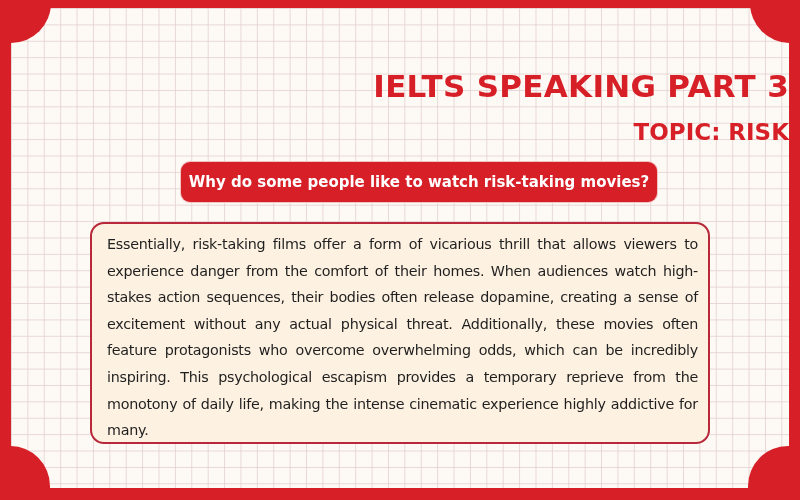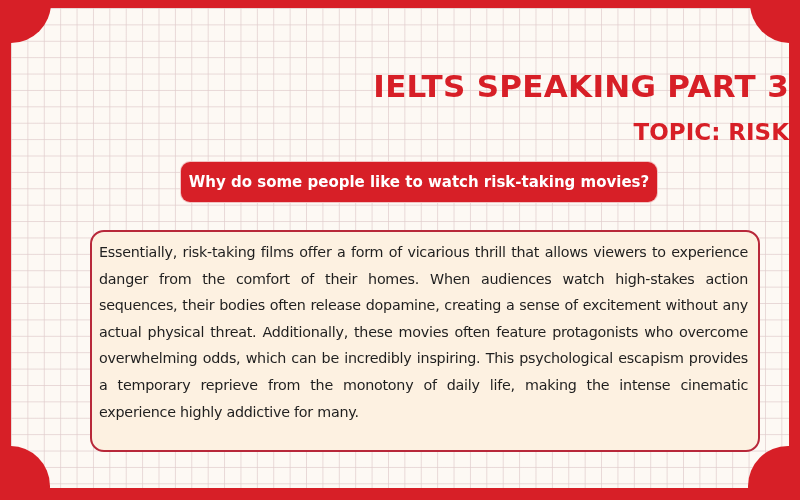--- a/index.html
+++ b/index.html
@@ -12,21 +12,21 @@
     .corner { position: absolute; width: 80px; height: 80px; border-radius: 50%; background: #d71f27; }
     .corner.tl { left: -40px; top: -45px; }
     .corner.tr { right: -41px; top: -45px; }
     .corner.bl { left: -41px; bottom: -38px; }
     .corner.br { right: -39px; bottom: -38px; }
     .brand { position: absolute; left: 0; width: 778px; top: 20px; text-align: center; color: #d71f27; font-weight: bold; font-size: 17px; letter-spacing: 0.5px; font-family: "DejaVu Sans", sans-serif; transform: scaleY(0.95); }
     .title { position: absolute; left: 0; width: 778px; top: 60px; text-align: right; color: #d71f27; font-weight: bold; font-size: 31px; letter-spacing: 0.3px; font-family: "DejaVu Sans", sans-serif; }
     .topic { position: absolute; left: 0; width: 778px; top: 111px; text-align: right; color: #d71f27; font-weight: bold; font-size: 23px; font-family: "DejaVu Sans", sans-serif; }
     .question { position: absolute; left: 122px; top: 154px; width: 476px; height: 40px; background: #d71f27; border-radius: 9px; box-shadow: 0 0 0 1px #f2c3c3; color: #ffffff; font-weight: bold; font-size: 15px; line-height: 40px; text-align: center; font-family: "DejaVu Sans", sans-serif; margin-left: 48px; }
     .question span { display: inline-block; padding-left: 0; }
-    .answer { position: absolute; left: 79px; top: 214px; width: 670px; height: 222px; box-sizing: border-box; background: #fdf1e1; border: 2px solid #b8283a; border-radius: 14px; padding: 7px 10px 0 7px; margin-top: 8px; }
+    .answer { position: absolute; left: 79px; top: 214px; width: 620px; height: 222px; box-sizing: border-box; background: #fdf1e1; border: 2px solid #b8283a; border-radius: 14px; padding: 7px 10px 0 15px; }
     .answer p { margin: 0; color: #1f1f1f; font-size: 14.3px; line-height: 26.6px; text-align: justify; font-family: "DejaVu Sans", sans-serif; letter-spacing: -0.25px; word-spacing: 0px; }
   </style>
 </head>
 <body>
 
 <div class="frame">
   <div class="corner tl"></div>
   <div class="corner tr"></div>
   <div class="corner bl"></div>
   <div class="corner br"></div>

